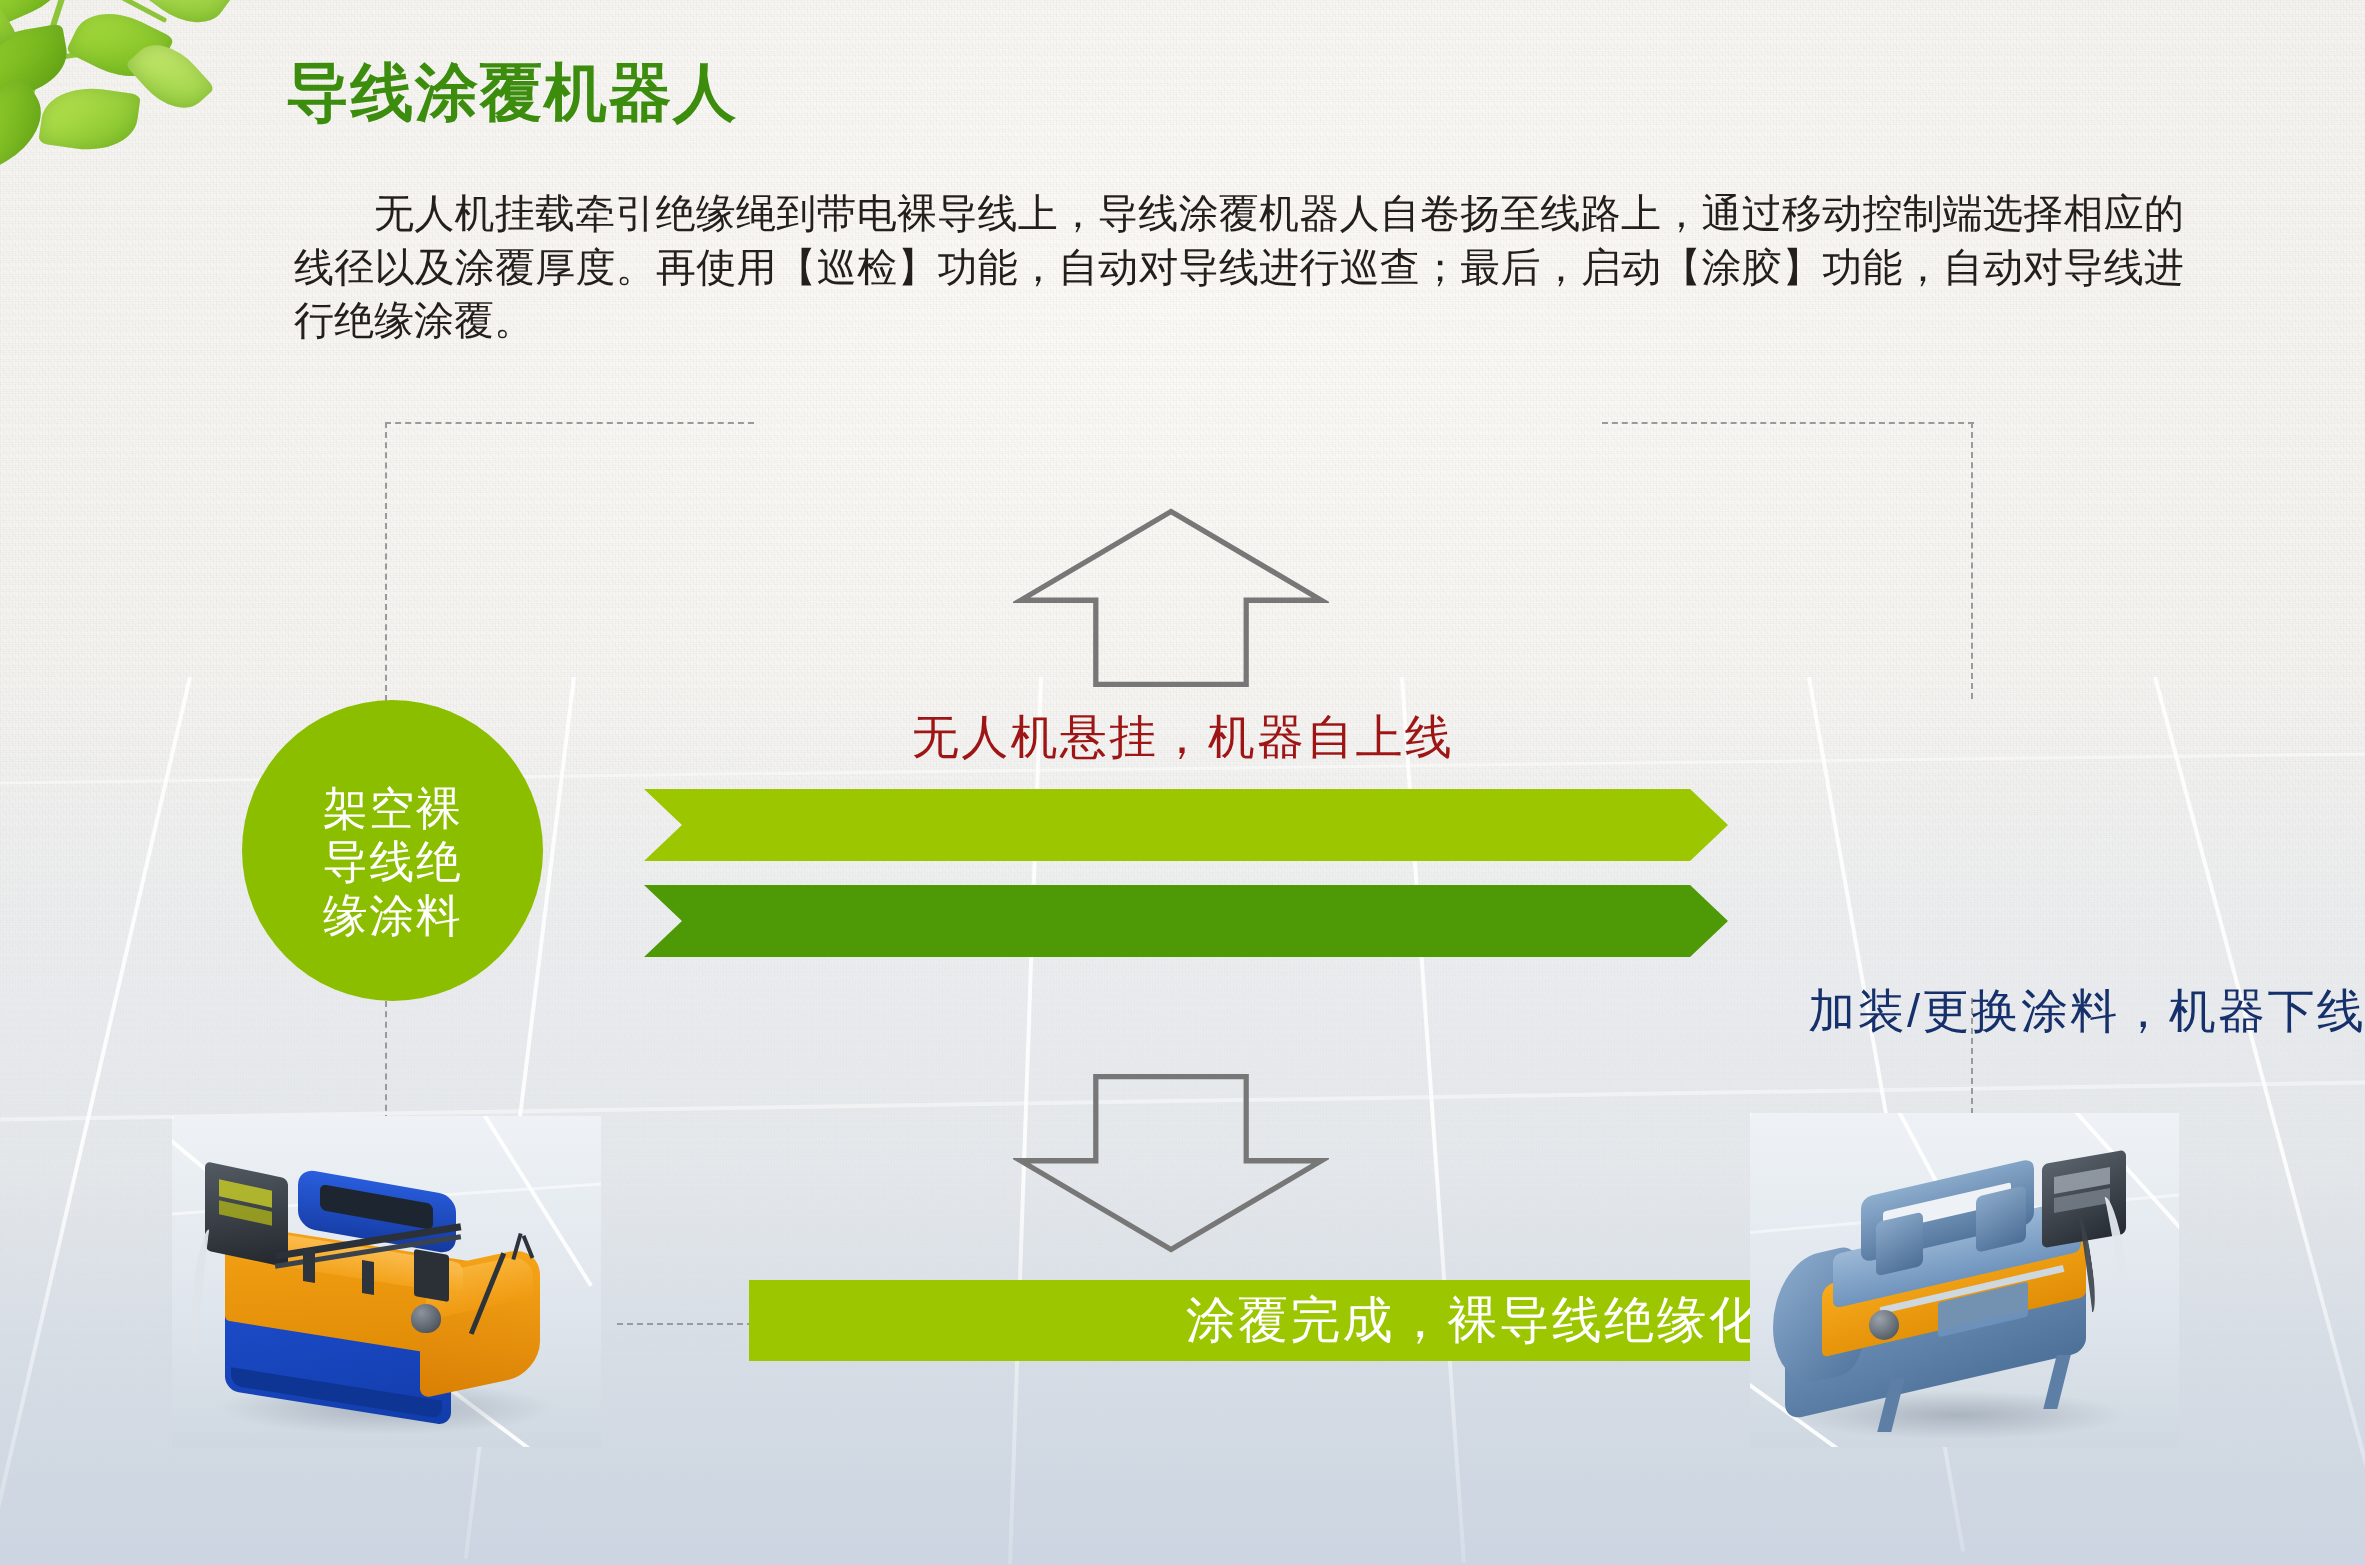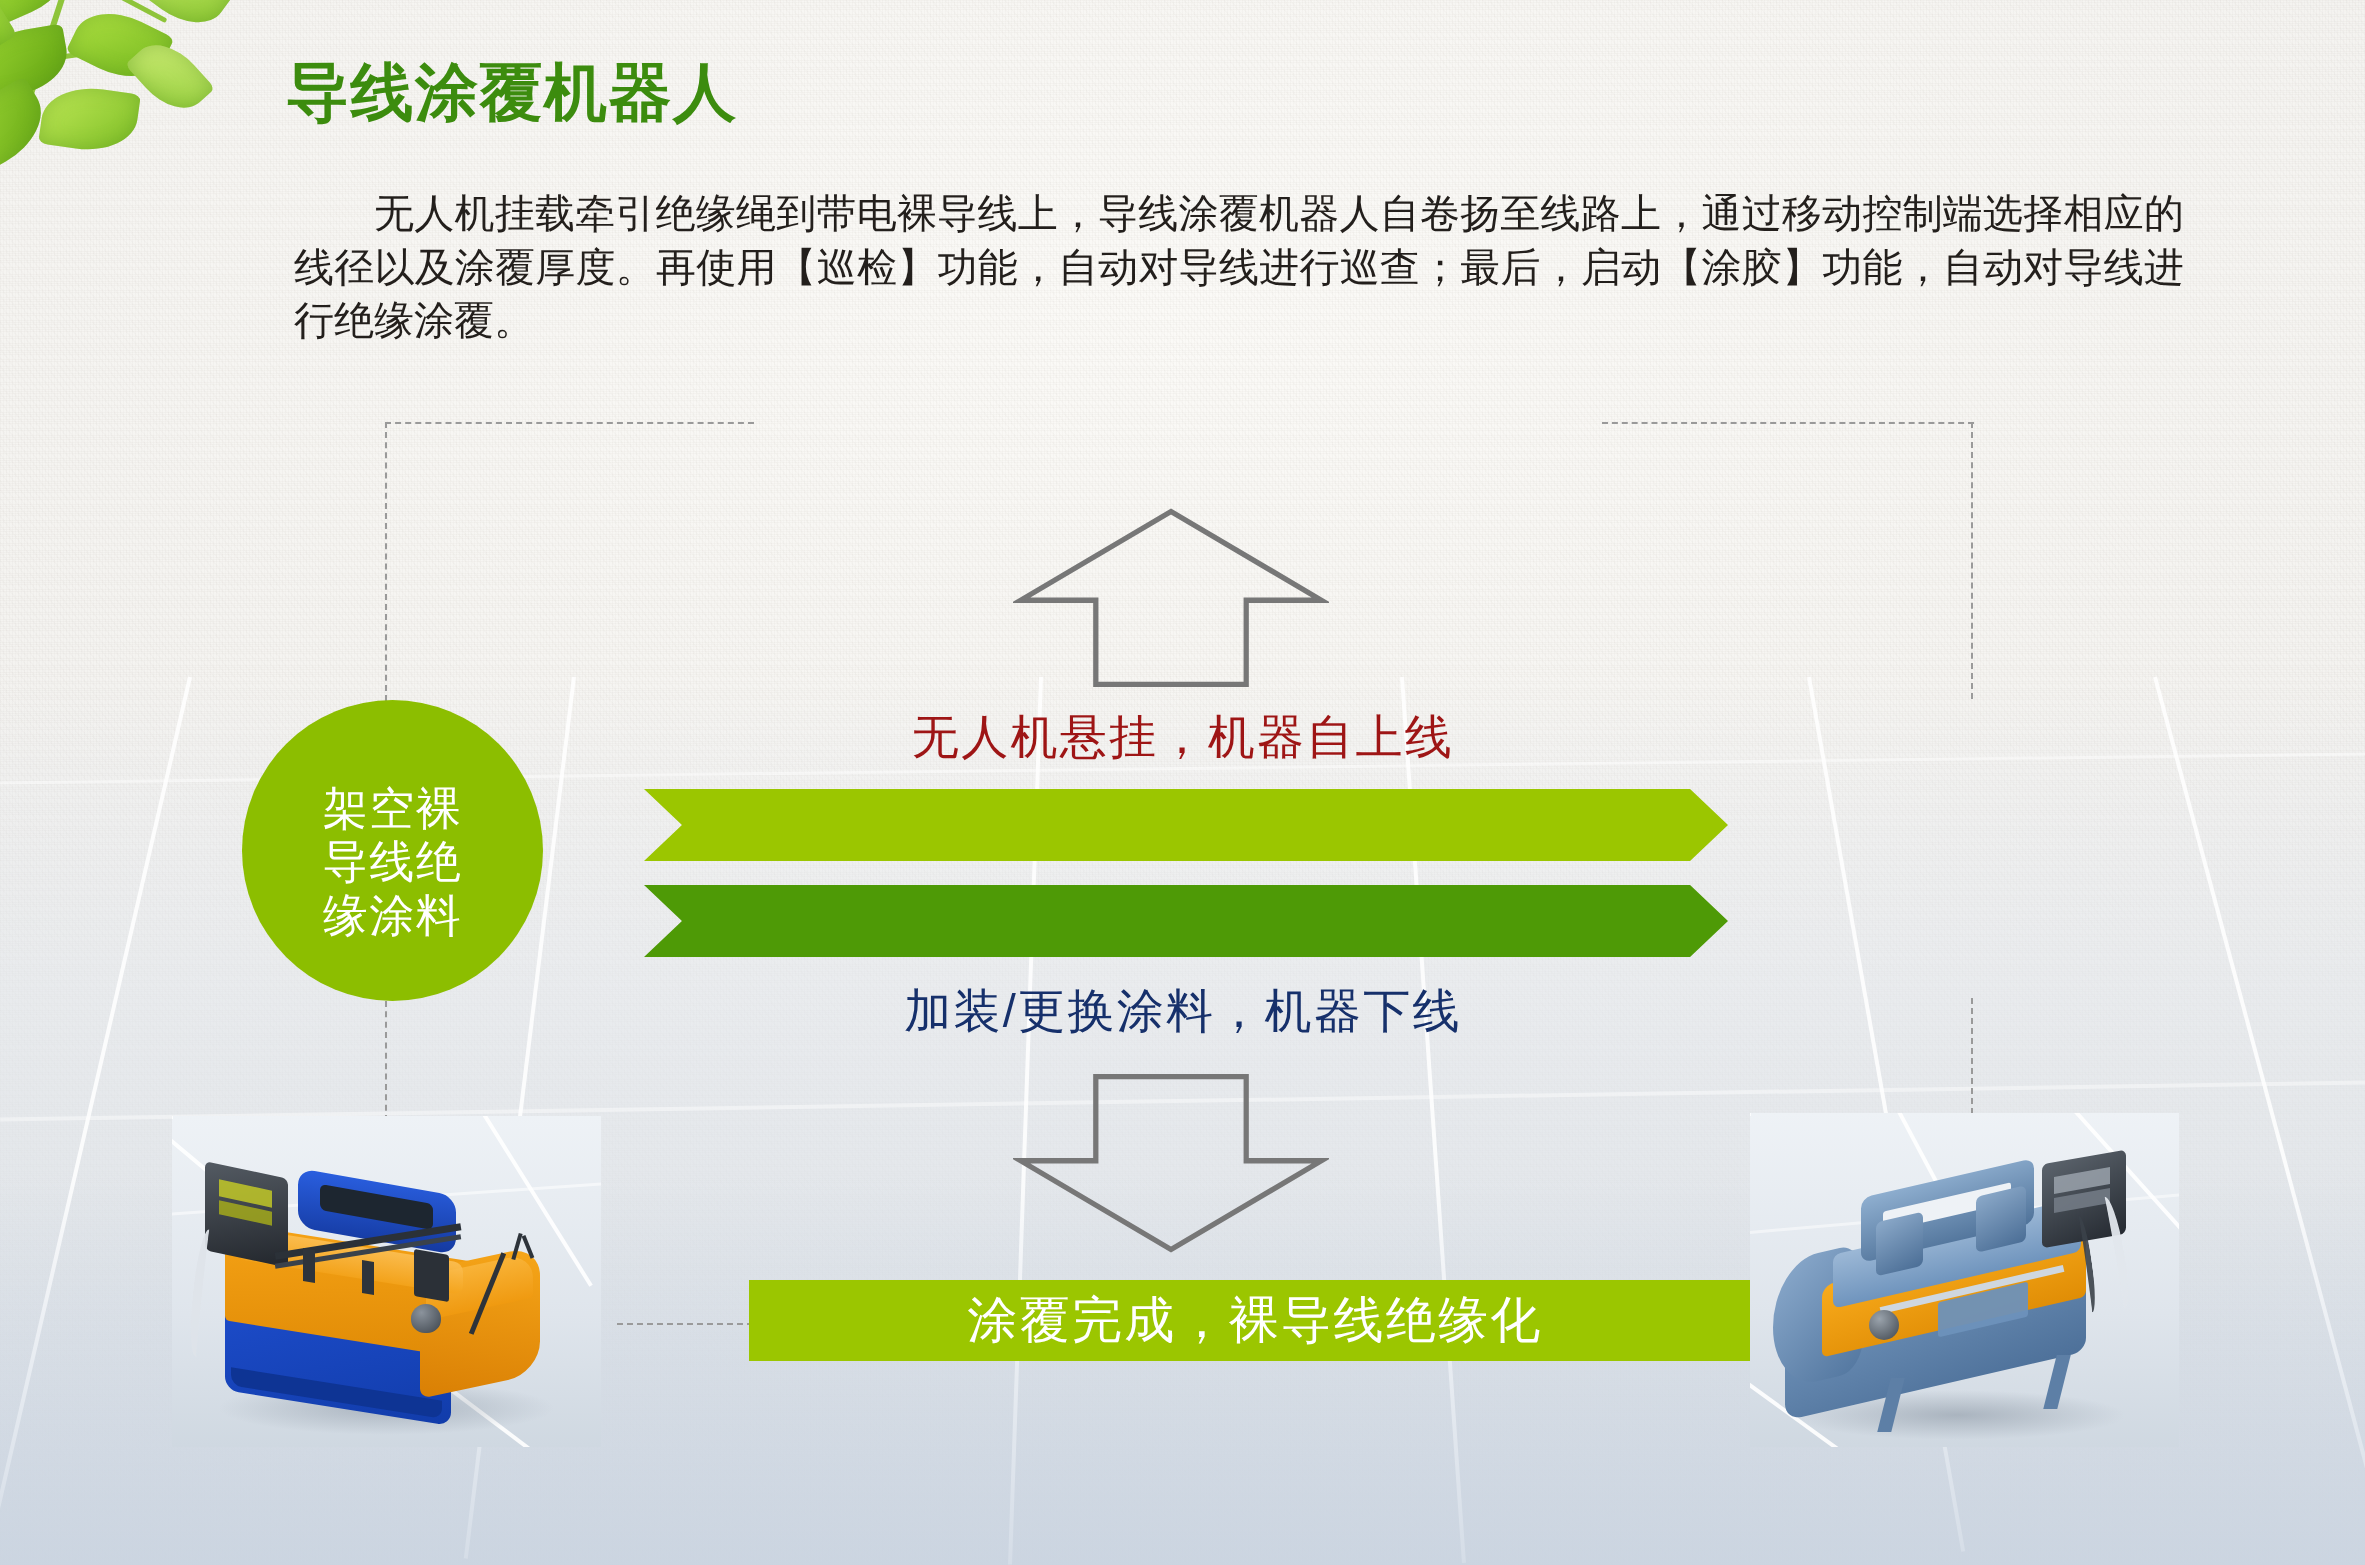--- a/index.html
+++ b/index.html
@@ -69,20 +69,21 @@
     color:#ffffff; font-size:50px; letter-spacing:2.3px;
     white-space:nowrap;
   }
   #banner-top {
     left:749px; top:380px; width:858px; height:83px;
     background:#4e9a06;
   }
   #banner-bottom {
     left:749px; top:1280px; width:1012px; height:81px;
     background:#9bc600;
+    justify-content:flex-end;
   }
 
   
   .circle {
     position:absolute;
     display:flex; align-items:center; justify-content:center;
     text-align:center; color:#fff; border-radius:50%;
     font-size:45px; line-height:1.18; letter-spacing:1.5px;
   }
   #circle-left {
@@ -108,21 +109,21 @@
     clip-path: polygon(0 0, 96.5% 0, 100% 50%, 96.5% 100%, 0 100%, 3.5% 50%);
   }
 
   
   #label-red {
     position:absolute; left:0; right:0; top:706px;
     text-align:center; font-size:47px; color:#9e1515; letter-spacing:2.3px;
   }
   #label-blue {
     position:absolute; left:0; right:0; top:980px;
-    text-align:center; font-size:47px; color:#16306b; letter-spacing:2.3px;
+    text-align:right; font-size:47px; color:#16306b; letter-spacing:2.3px;
   }
 
   
   .hollow-arrow { position:absolute; }
 
   
   .dash-h {
     position:absolute; height:0;
     border-top:2.3px dashed #9a9a9a;
   }

